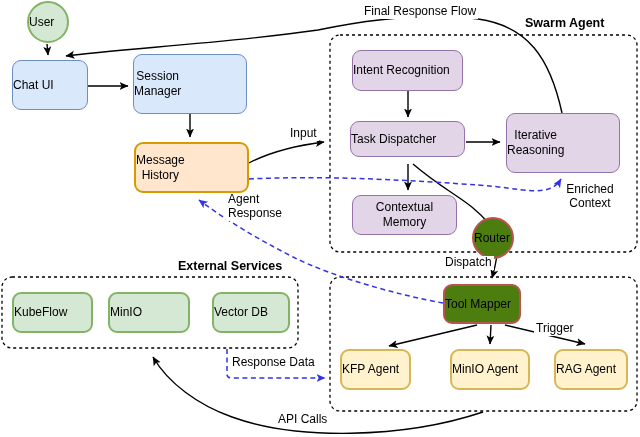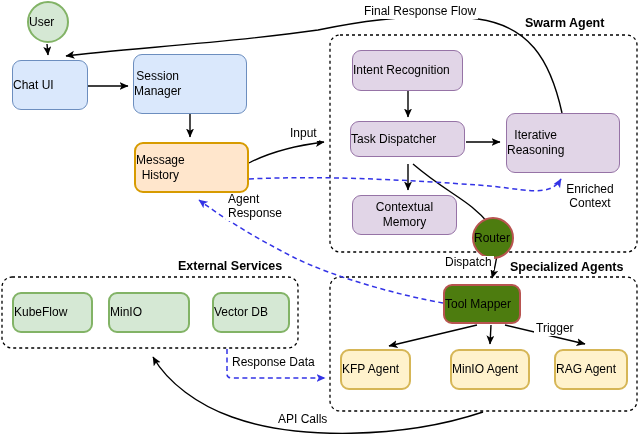--- a/index.html
+++ b/index.html
@@ -130,21 +130,20 @@
 
   <div class="node green" style="left:108px;top:292px;width:82px;height:41px;">
     <span class="label">MinIO</span>
   </div>
 
   <div class="node green" style="left:212px;top:292px;width:78px;height:41px;">
     <span class="label">Vector DB</span>
   </div>
 
   <div class="container-title" style="left:523px;top:16px;">Swarm Agent</div>
-  <div class="container-title" style="left:508px;top:260px;">Specialized Agents</div>
   <div class="container-title" style="left:176px;top:259px;">External Services</div>
 
   <div class="edge-label" style="left:362px;top:5px;">Final Response Flow</div>
   <div class="edge-label" style="left:288px;top:127px;">Input</div>
   <div class="edge-label" style="left:226px;top:193px;">Agent
 Response</div>
   <div class="edge-label center" style="left:561px;top:183px;width:54px;">Enriched
 Context</div>
   <div class="edge-label" style="left:443px;top:256px;">Dispatch</div>
   <div class="edge-label" style="left:534px;top:322px;">Trigger</div>

